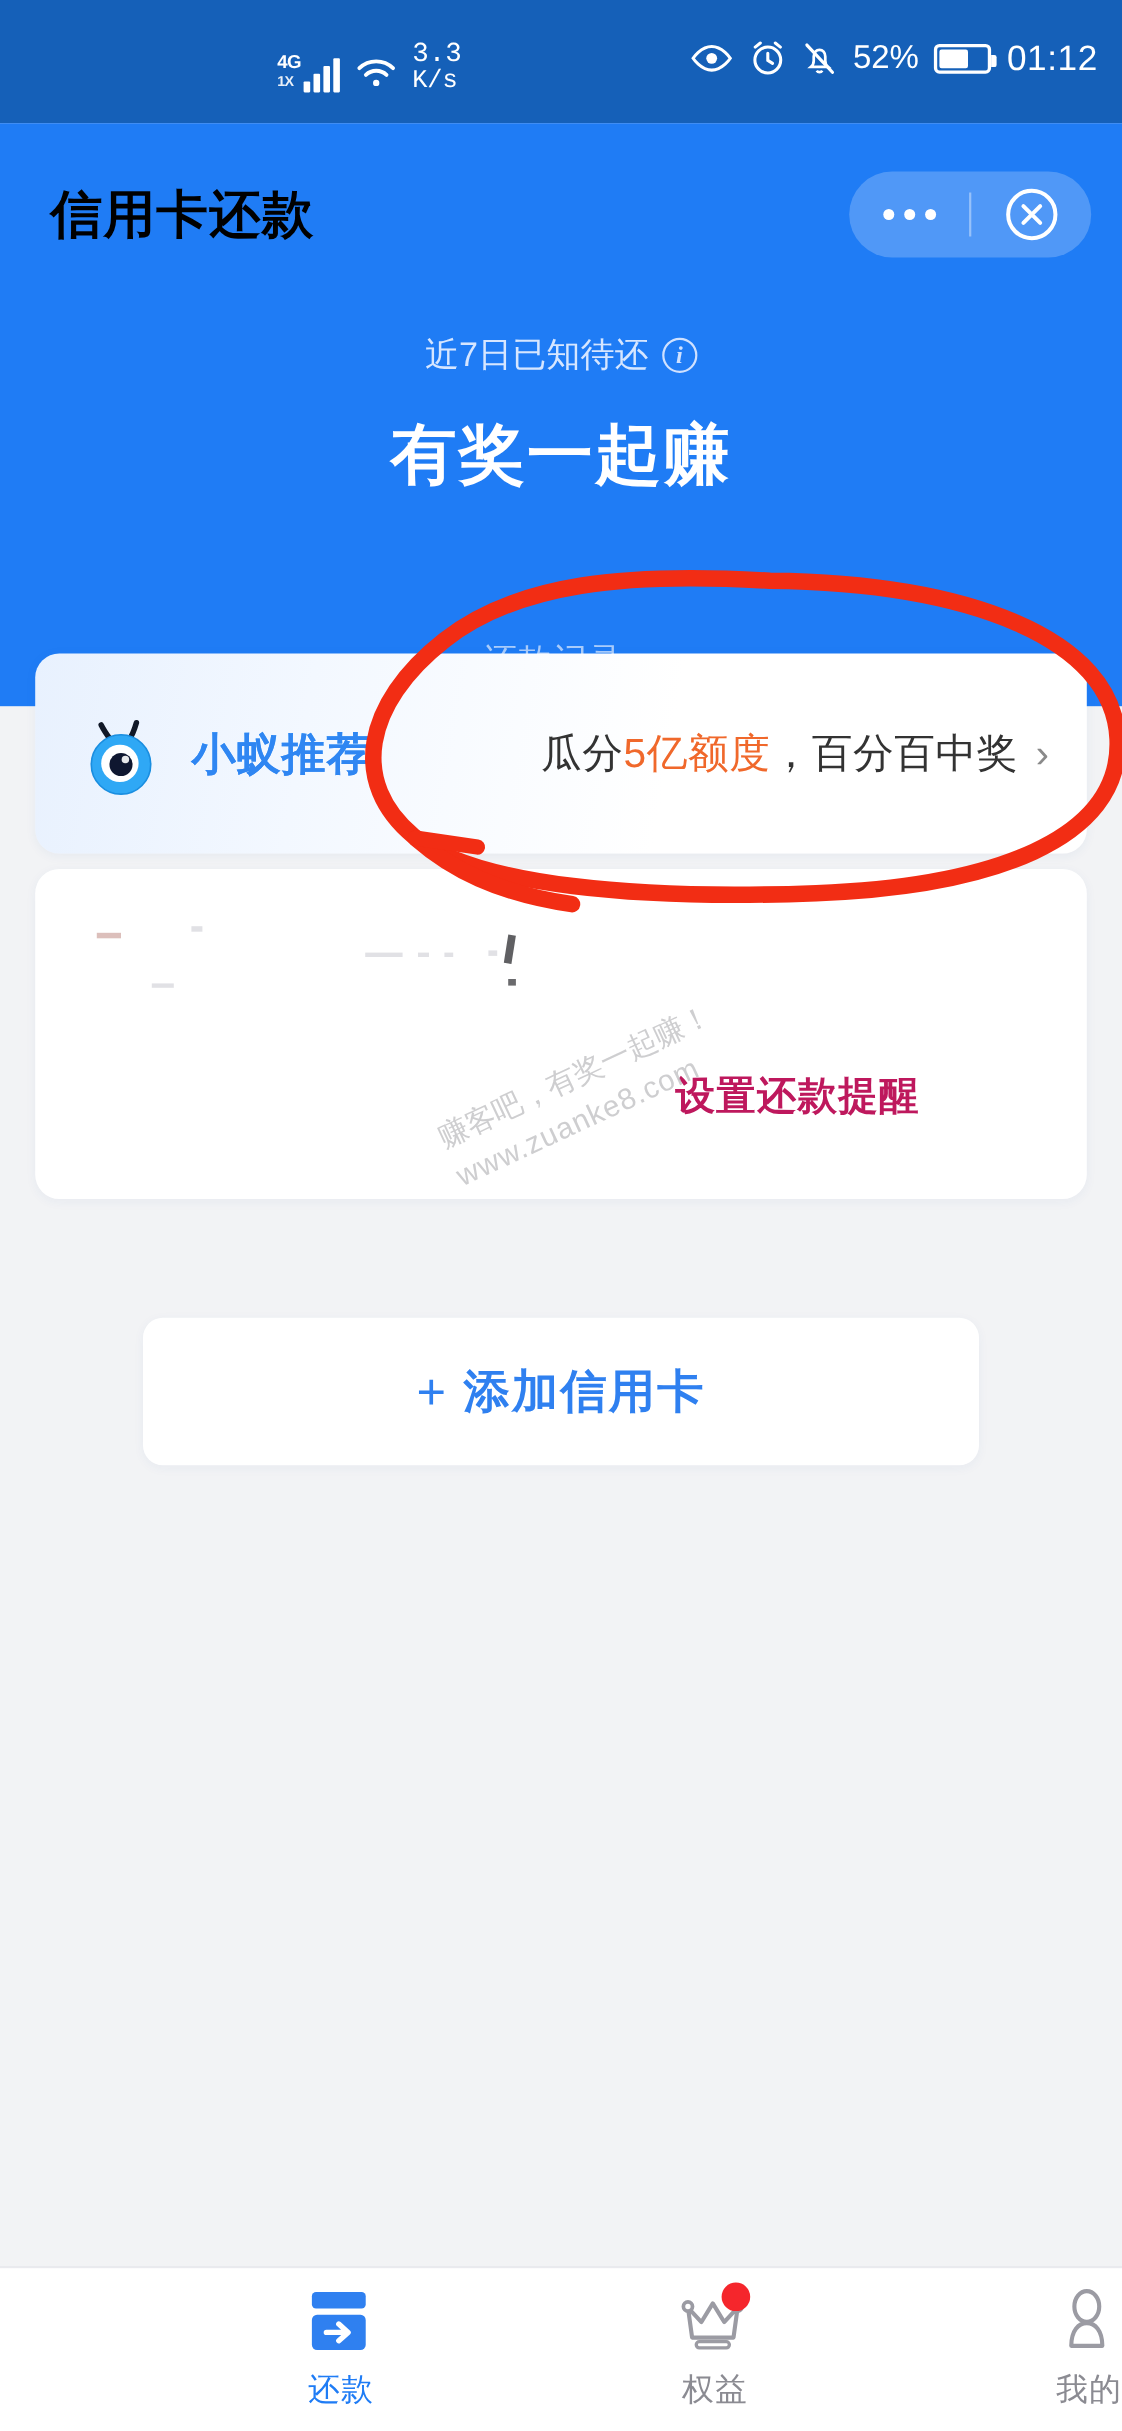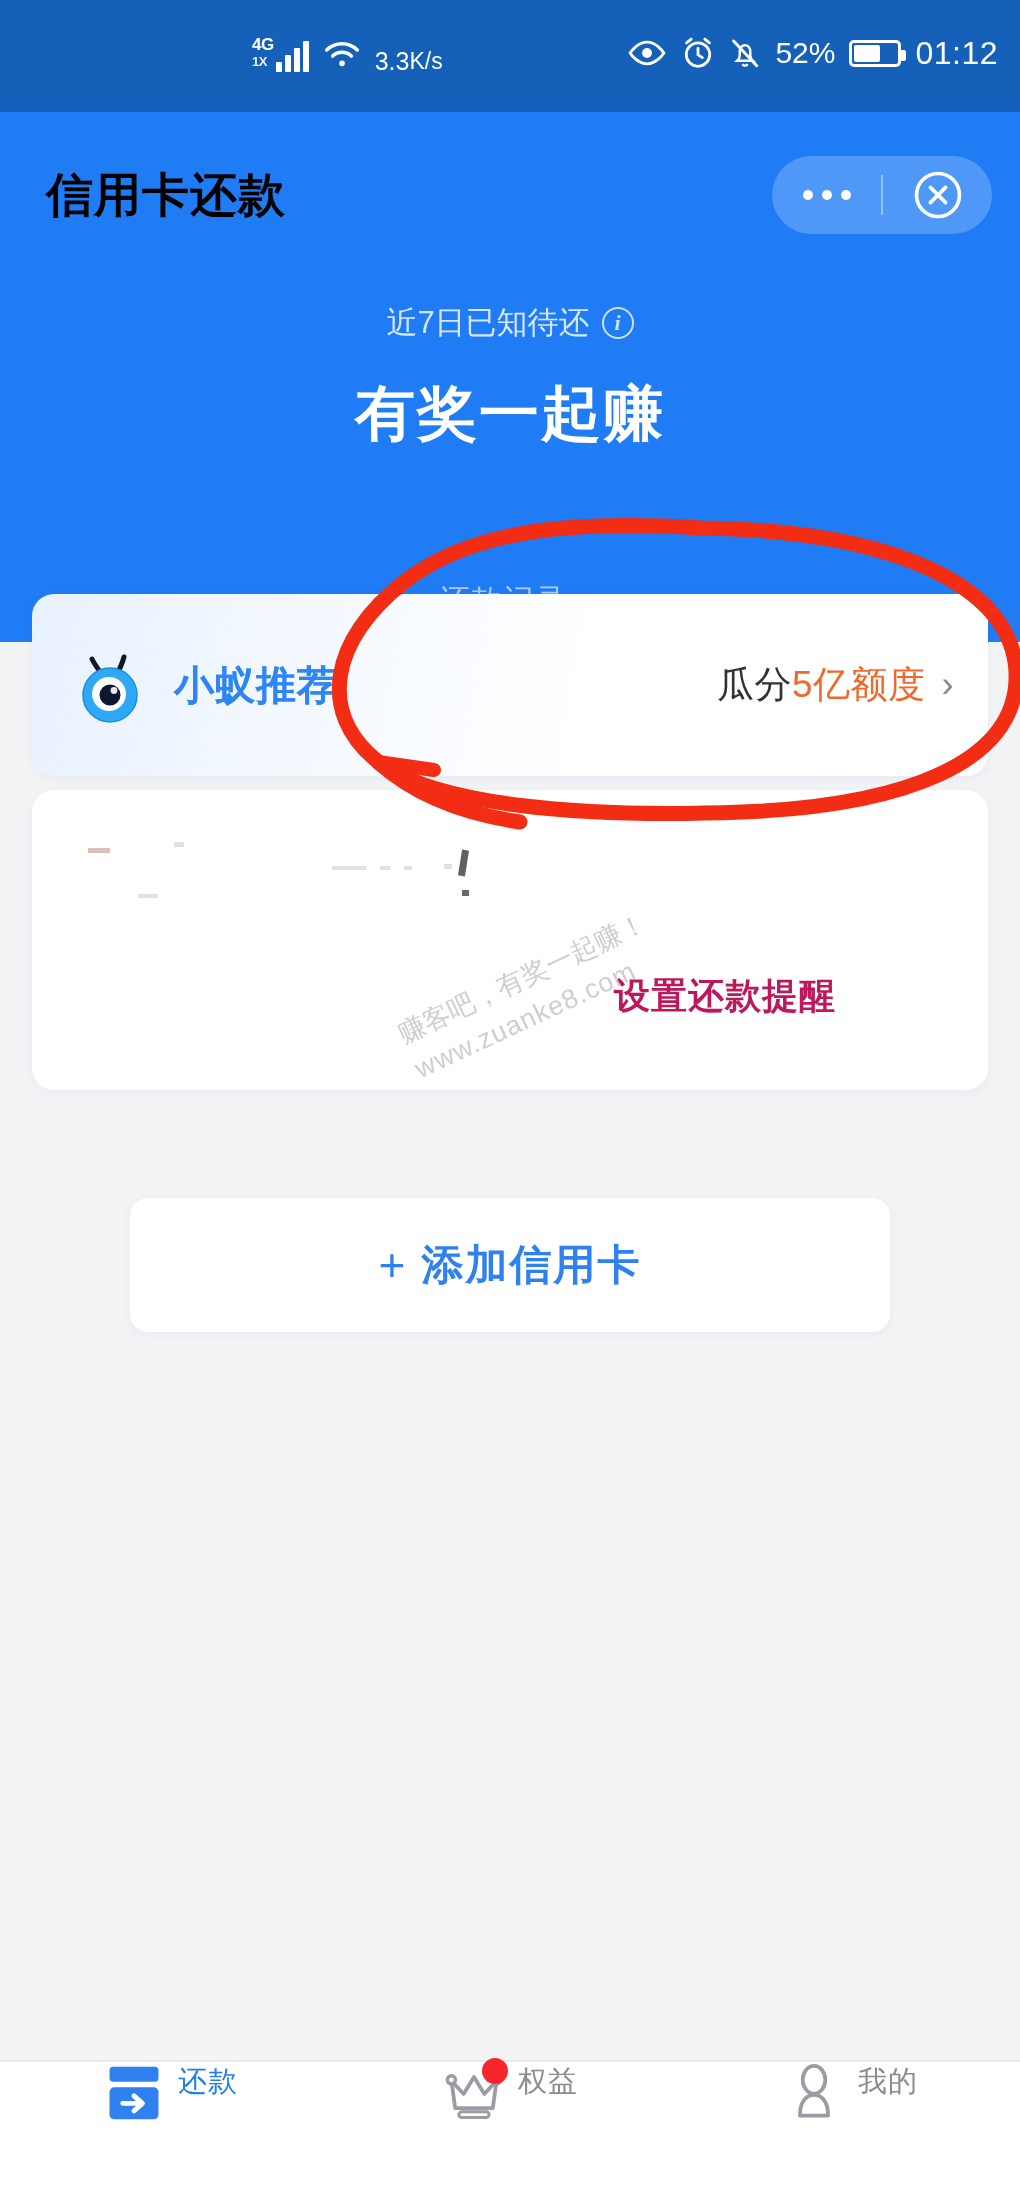--- a/index.html
+++ b/index.html
@@ -66,25 +66,26 @@
     background: #fff;
     border-radius: 1px;
   }
   .sb-bars i:nth-child(1) { height: 10px; }
   .sb-bars i:nth-child(2) { height: 17px; }
   .sb-bars i:nth-child(3) { height: 24px; }
   .sb-bars i:nth-child(4) { height: 31px; }
   .sb-wifi { margin-bottom: 1px; }
   .sb-speed {
     display: flex;
-    flex-direction: row;
+    flex-direction: column;
     font-size: 25px;
     line-height: 25px;
     font-weight: 400;
     margin-bottom: -2px;
+    font-family: Liberation Mono, monospace;
   }
   .sb-speed span:last-child { font-size: 23px; }
   .sb-right {
     position: absolute;
     right: 22px;
     top: 36px;
     display: flex;
     align-items: center;
     gap: 14px;
     font-size: 30px;
@@ -367,22 +368,22 @@
     left: 0; bottom: 0;
     width: 1020px;
     height: 148px;
     background: #ffffff;
     border-top: 2px solid #e9eaee;
     display: flex;
   }
   .tab {
     flex: 1;
     display: flex;
-    flex-direction: row;
-    align-items: flex-start;
+    flex-direction: column;
+    align-items: flex-end;
     justify-content: center;
     gap: 12px;
     position: relative;
   }
   .tab-ico { position: relative; width: 64px; height: 62px; }
   .tab-label {
     font-size: 29px;
     color: #8b8b92;
     letter-spacing: 1px;
   }
@@ -490,20 +491,21 @@
         <circle cx="42" cy="52" r="27" fill="none" stroke="#1a8ee0" stroke-width="1.5"></circle>
         <ellipse cx="41" cy="51" rx="17" ry="17" fill="#ffffff"></ellipse>
         <circle cx="42" cy="52" r="10.5" fill="#0f1730"></circle>
         <circle cx="46" cy="47.5" r="3.4" fill="#ffffff" opacity=".9"></circle>
       </svg>
     </div>
     <div class="brand-name">小蚁推荐</div>
     <div class="banner-promo">
       <span>瓜分</span>
         <span class="hl">5亿额度</span>
+        <span>，百分百中奖</span>
       <span class="chev">›</span>
     </div>
   </div>
 
   <div class="billcard">
     <div class="erased">
       <i style="left:56px;  top:58px;  width:22px; height:5px;  background:#c08a84;"></i>
       <i style="left:142px; top:52px;  width:10px; height:5px;"></i>
       <i style="left:106px; top:104px; width:20px; height:4px;"></i>
       <i style="left:300px; top:76px;  width:34px; height:4px;"></i>

